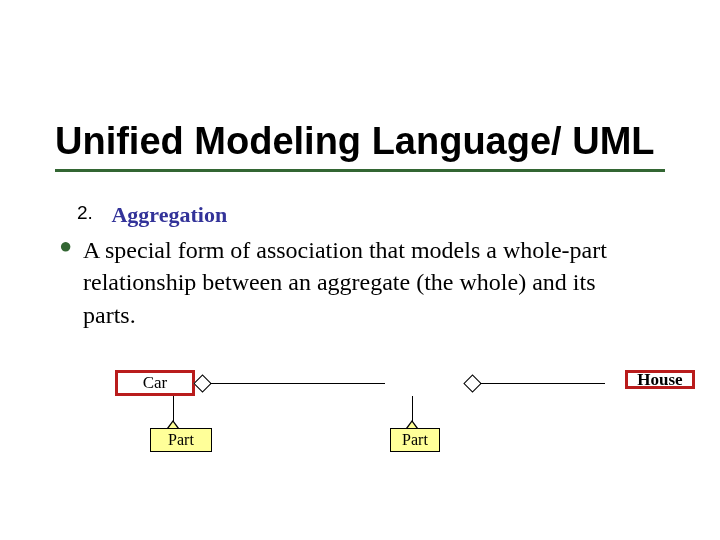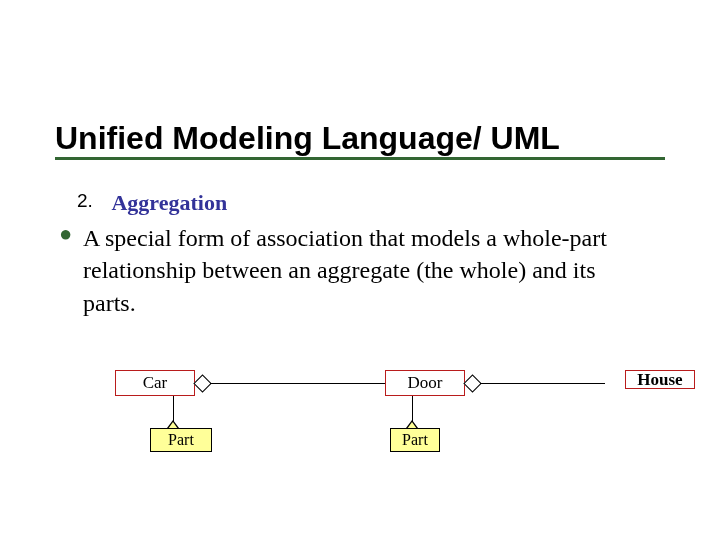--- a/index.html
+++ b/index.html
@@ -9,23 +9,23 @@
     background: #fff;
     font-family: Arial, Helvetica, sans-serif;
     color: #000;
   }
   .slide {
     position: relative;
     width: 720px; height: 540px;
     padding: 120px 55px 40px 55px;
   }
   .title {
-    font-size: 32px;
+    font-size: 38px;
     font-weight: bold;
-    margin-bottom: 0;
+    margin-bottom: 6px;
   }
   .rule {
     height: 3px;
     background: #336633;
     width: 610px;
     margin-bottom: 30px;
   }
   .num {
     font-size: 19px;
     color: #000;
@@ -63,21 +63,21 @@
   }
   
   .diagram {
     position: absolute;
     left: 55px; right: 55px;
     top: 360px;
     height: 140px;
   }
   .box {
     position: absolute;
-    border: 1px solid #b91c1c;
+    border: 3px solid #b91c1c;
     background: #fff;
     display: flex;
     align-items: center;
     justify-content: center;
     font-family: "Times New Roman", serif;
     font-size: 17px;
     padding: 3px 6px;
   }
   .box-car   { left: 60px;  top: 10px; width: 80px; height: 26px; }
   .box-door  { left: 330px; top: 10px; width: 80px; height: 26px; }
@@ -152,21 +152,20 @@
   <div class="bullet-row">
     <div class="bullet-dot">●</div>
     <div class="desc">A special form of association that models a whole-part relationship between an aggregate (the whole) and its parts.</div>
   </div>
 
   <div class="diagram">
     <div class="box box-car">Car</div>
     <div class="diamond dia-car"></div>
     <div class="hline hline-cd"></div>
 
-    <div class="box box-door">Door</div>
     <div class="diamond dia-door"></div>
     <div class="hline hline-dh"></div>
 
     <div class="box box-house">House</div>
 
     <div class="ptr ptr-whole"></div>
     <div class="nub-border nub-whole-b"></div>
     <div class="nub nub-whole"></div>
     <div class="callout callout-whole">Part</div>
 

